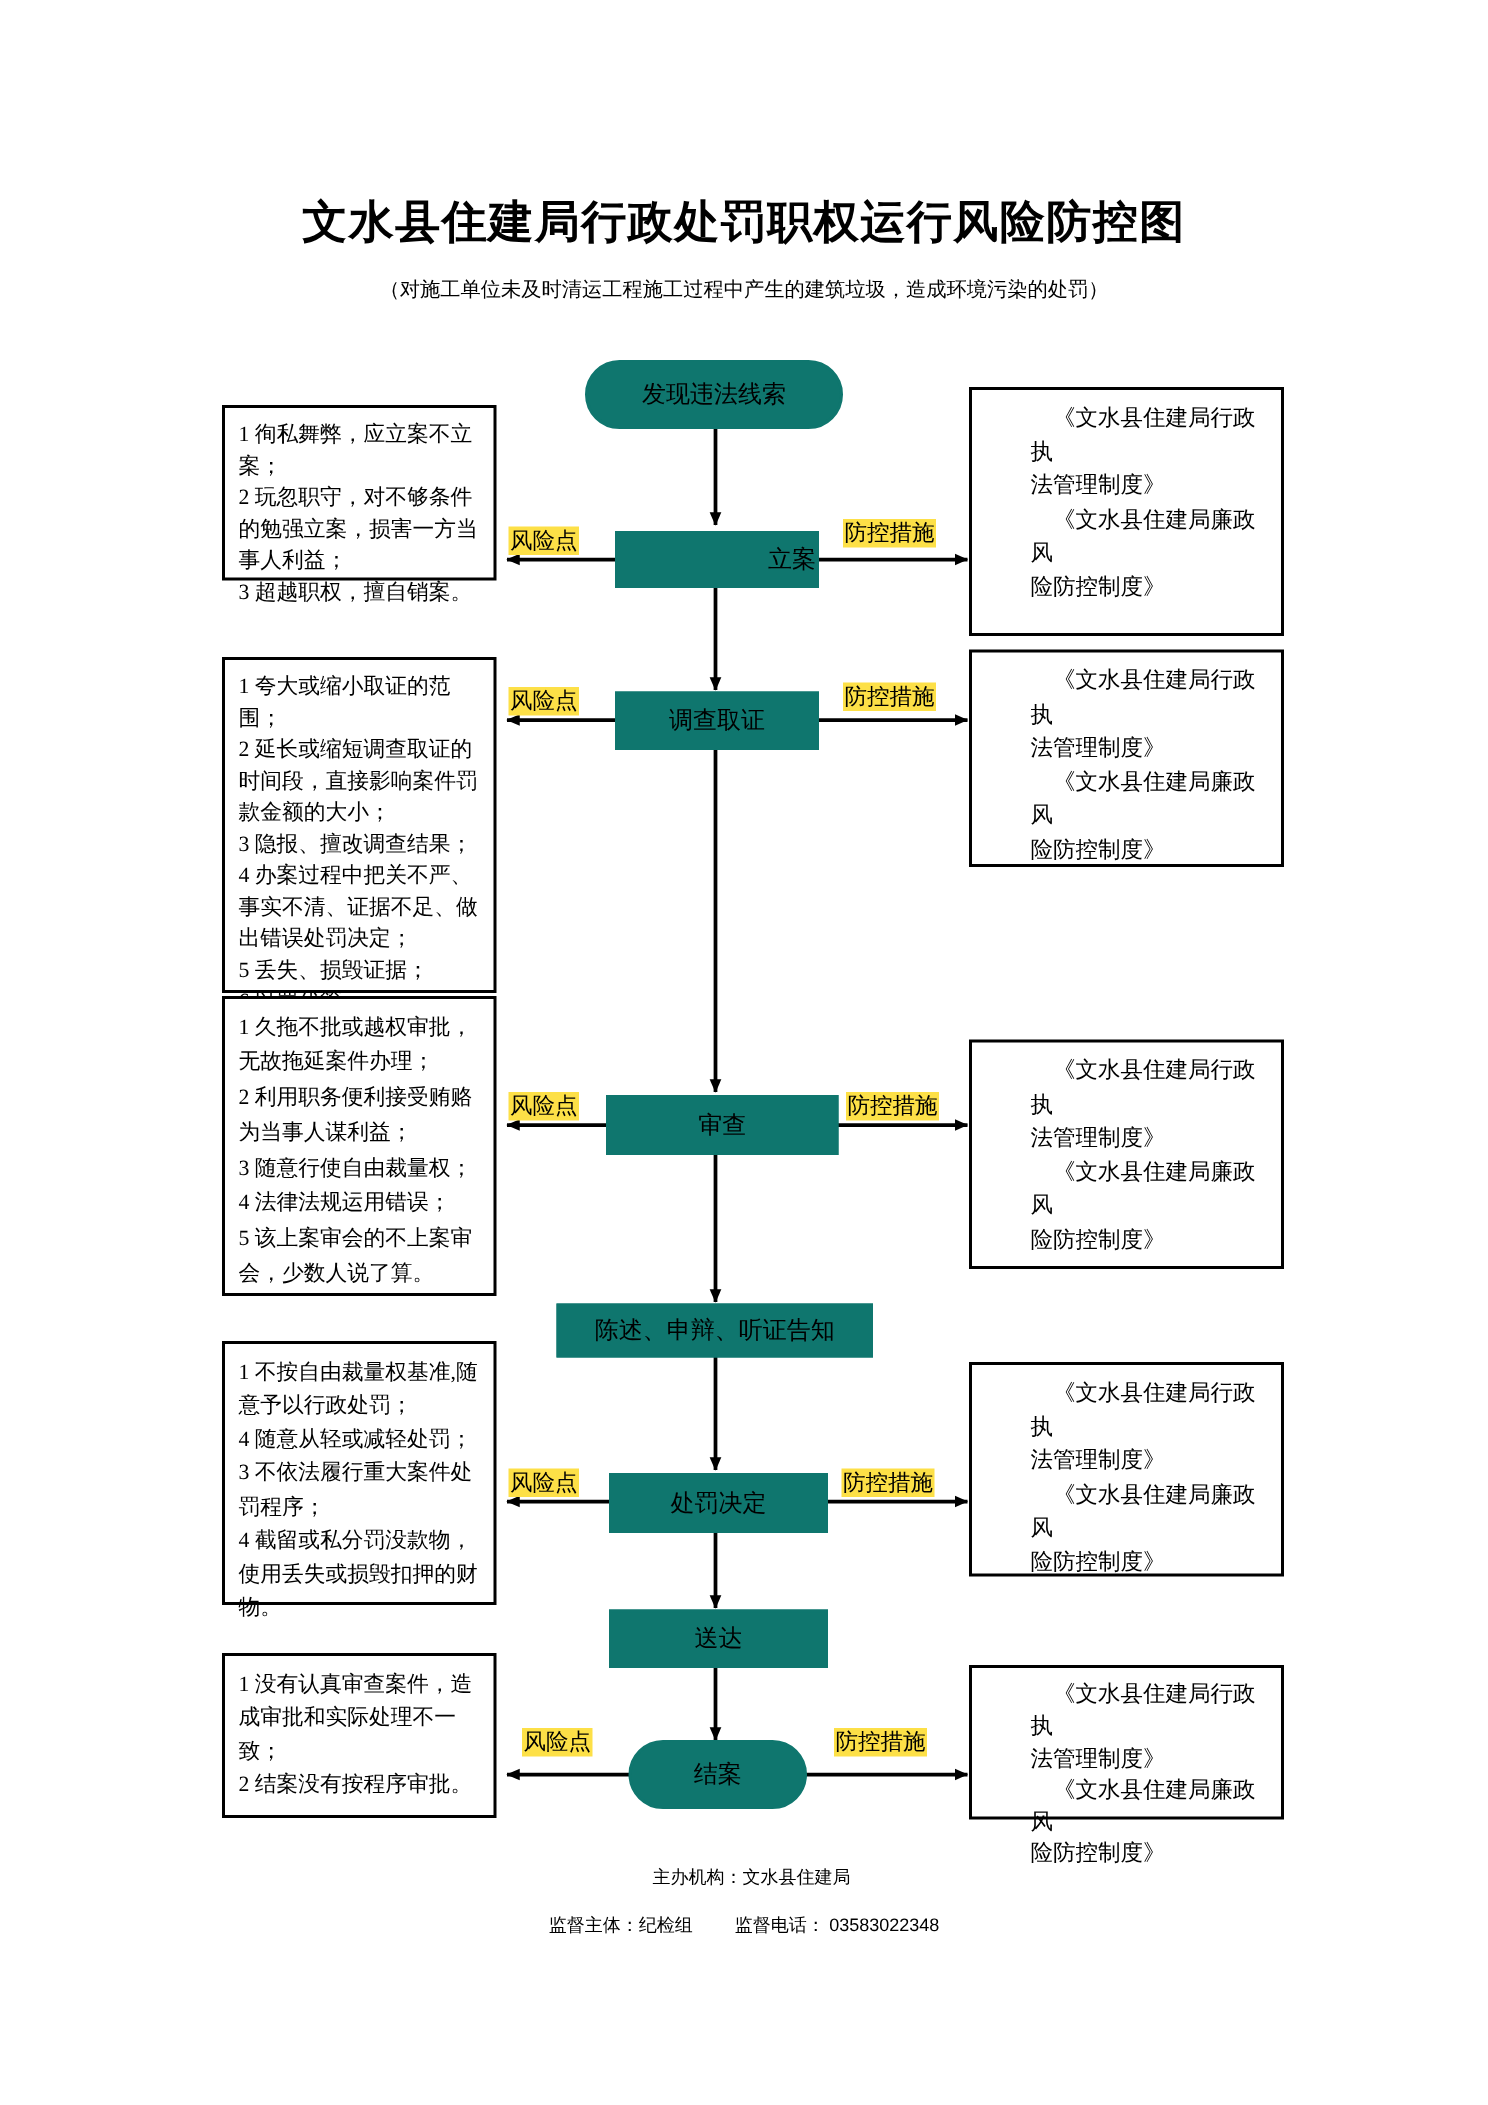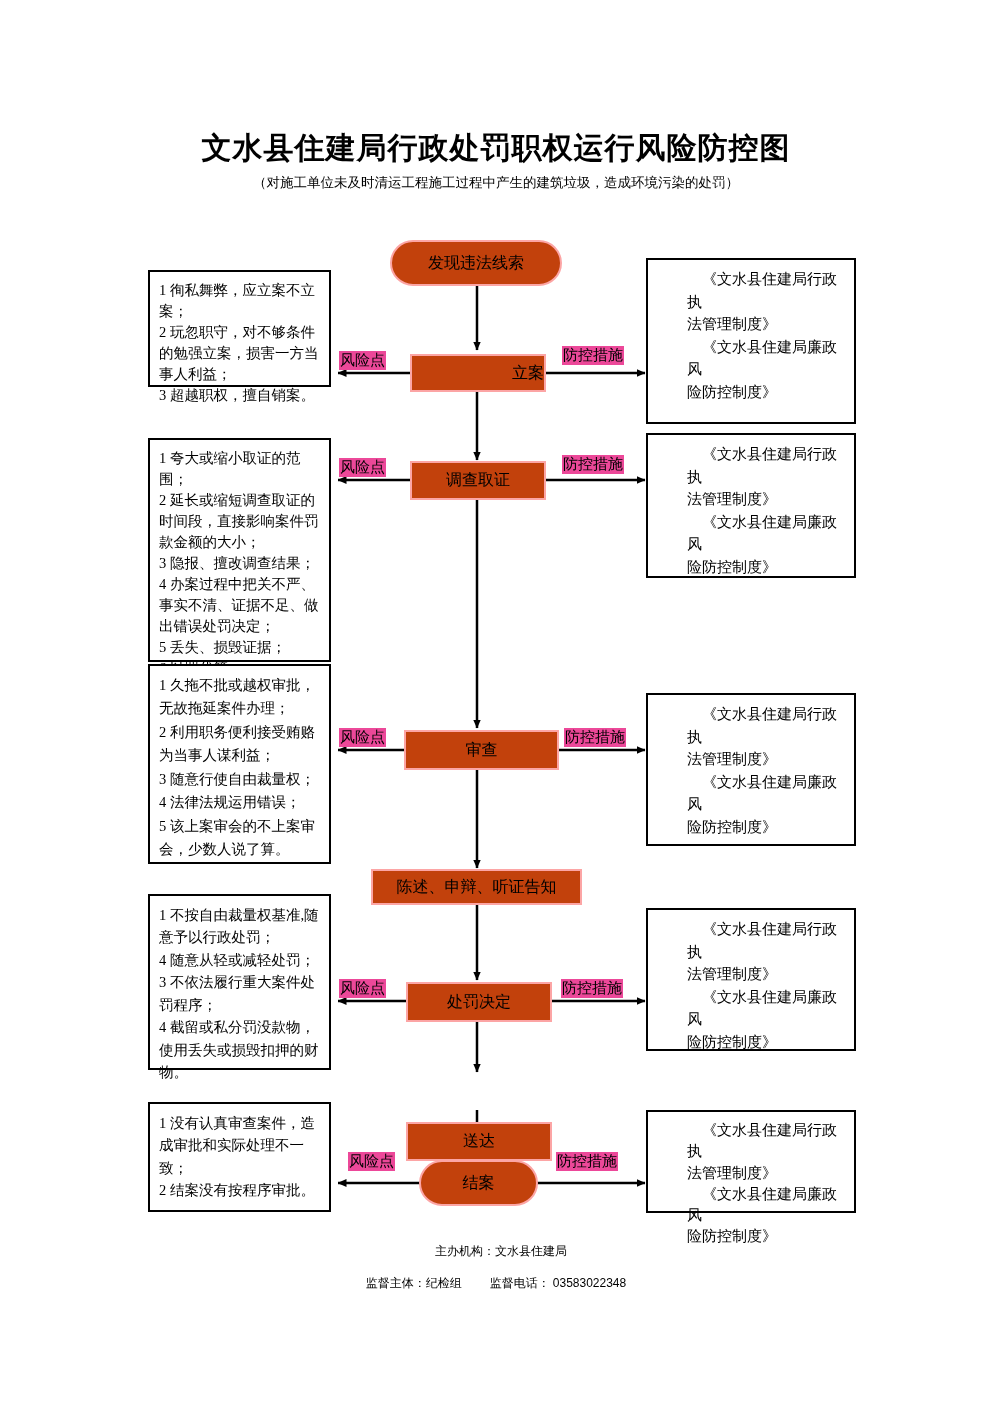--- a/index.html
+++ b/index.html
@@ -27,32 +27,32 @@
     width: 992px;
     text-align: center;
     font-size: 30px;
     font-weight: bold;
     letter-spacing: 1px;
     font-family: "Liberation Sans", "DejaVu Sans", sans-serif;
   }
   .subtitle {
     position: absolute;
     left: 0;
-    top: 174px;
+    top: 184px;
     width: 992px;
     text-align: center;
     font-size: 13.5px;
     font-family: Liberation Sans, sans-serif;
   }
 
   
   .node {
     position: absolute;
-    border: 2px solid #fca5a5;
-    background: #c2410c;
+    border: 2px solid #0f766e;
+    background: #0f766e;
     display: flex;
     align-items: center;
     justify-content: center;
     font-size: 16px;
     box-sizing: border-box;
     z-index: 3;
   }
   .node.oval {
     border-radius: 24px;
   }
@@ -77,21 +77,21 @@
   }
   .measure .ln1 { text-indent: 1em; }
   .measure .ln3 { text-indent: 1em; }
 
   
   .edge-label {
     position: absolute;
     font-size: 15px;
     white-space: nowrap;
     z-index: 4;
-    background: #ec4899;
+    background: #fde047;
     padding: 0 1px;
     font-family: Liberation Mono, monospace;
   }
 
   
   #wires {
     position: absolute;
     left: 0;
     top: 0;
     width: 992px;
@@ -173,21 +173,21 @@
   </div>
 
   <div class="node" style="left:371px; top:869px; width:211px; height:36px;">
     <span>陈述、申辩、听证告知</span>
   </div>
 
   <div class="node" style="left:406px; top:982px; width:146px; height:40px;">
     <span>处罚决定</span>
   </div>
 
-  <div class="node" style="left:406px; top:1122px; width:146px; height:39px;">
+  <div class="node" style="left:406px; top:1073px; width:146px; height:39px;">
     <span>送达</span>
   </div>
 
   <div class="node oval" style="left:419px; top:1160px; width:119px; height:46px;">
     <span>结案</span>
   </div>
 
   <div class="sidebox risk" style="left:148px; top:270px; width:183px; height:117px;">
     <div>1 徇私舞弊，应立案不立案；</div>
     <div>2 玩忽职守，对不够条件的勉强立案，损害一方当事人利益；</div>

